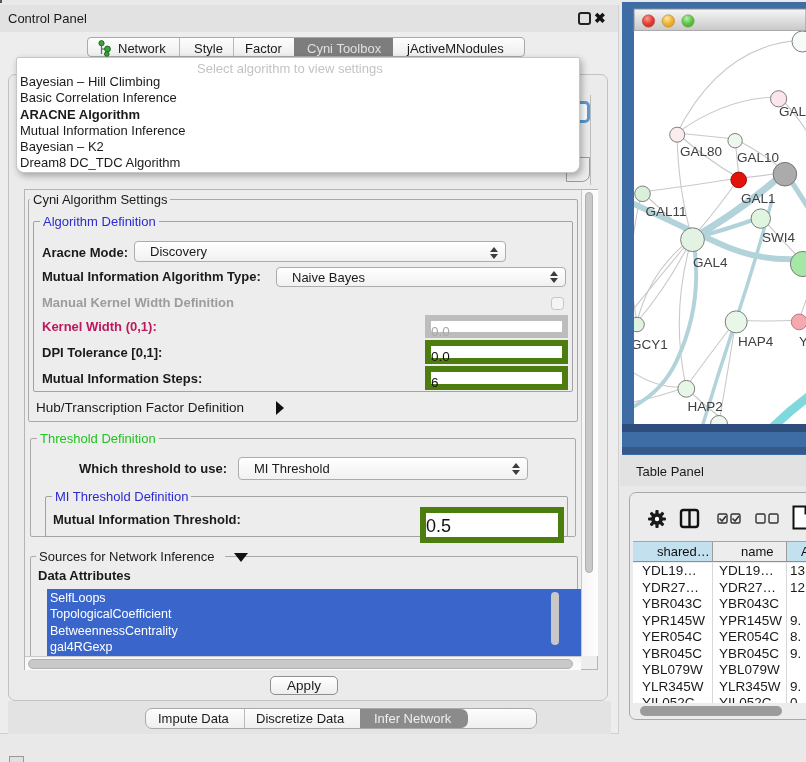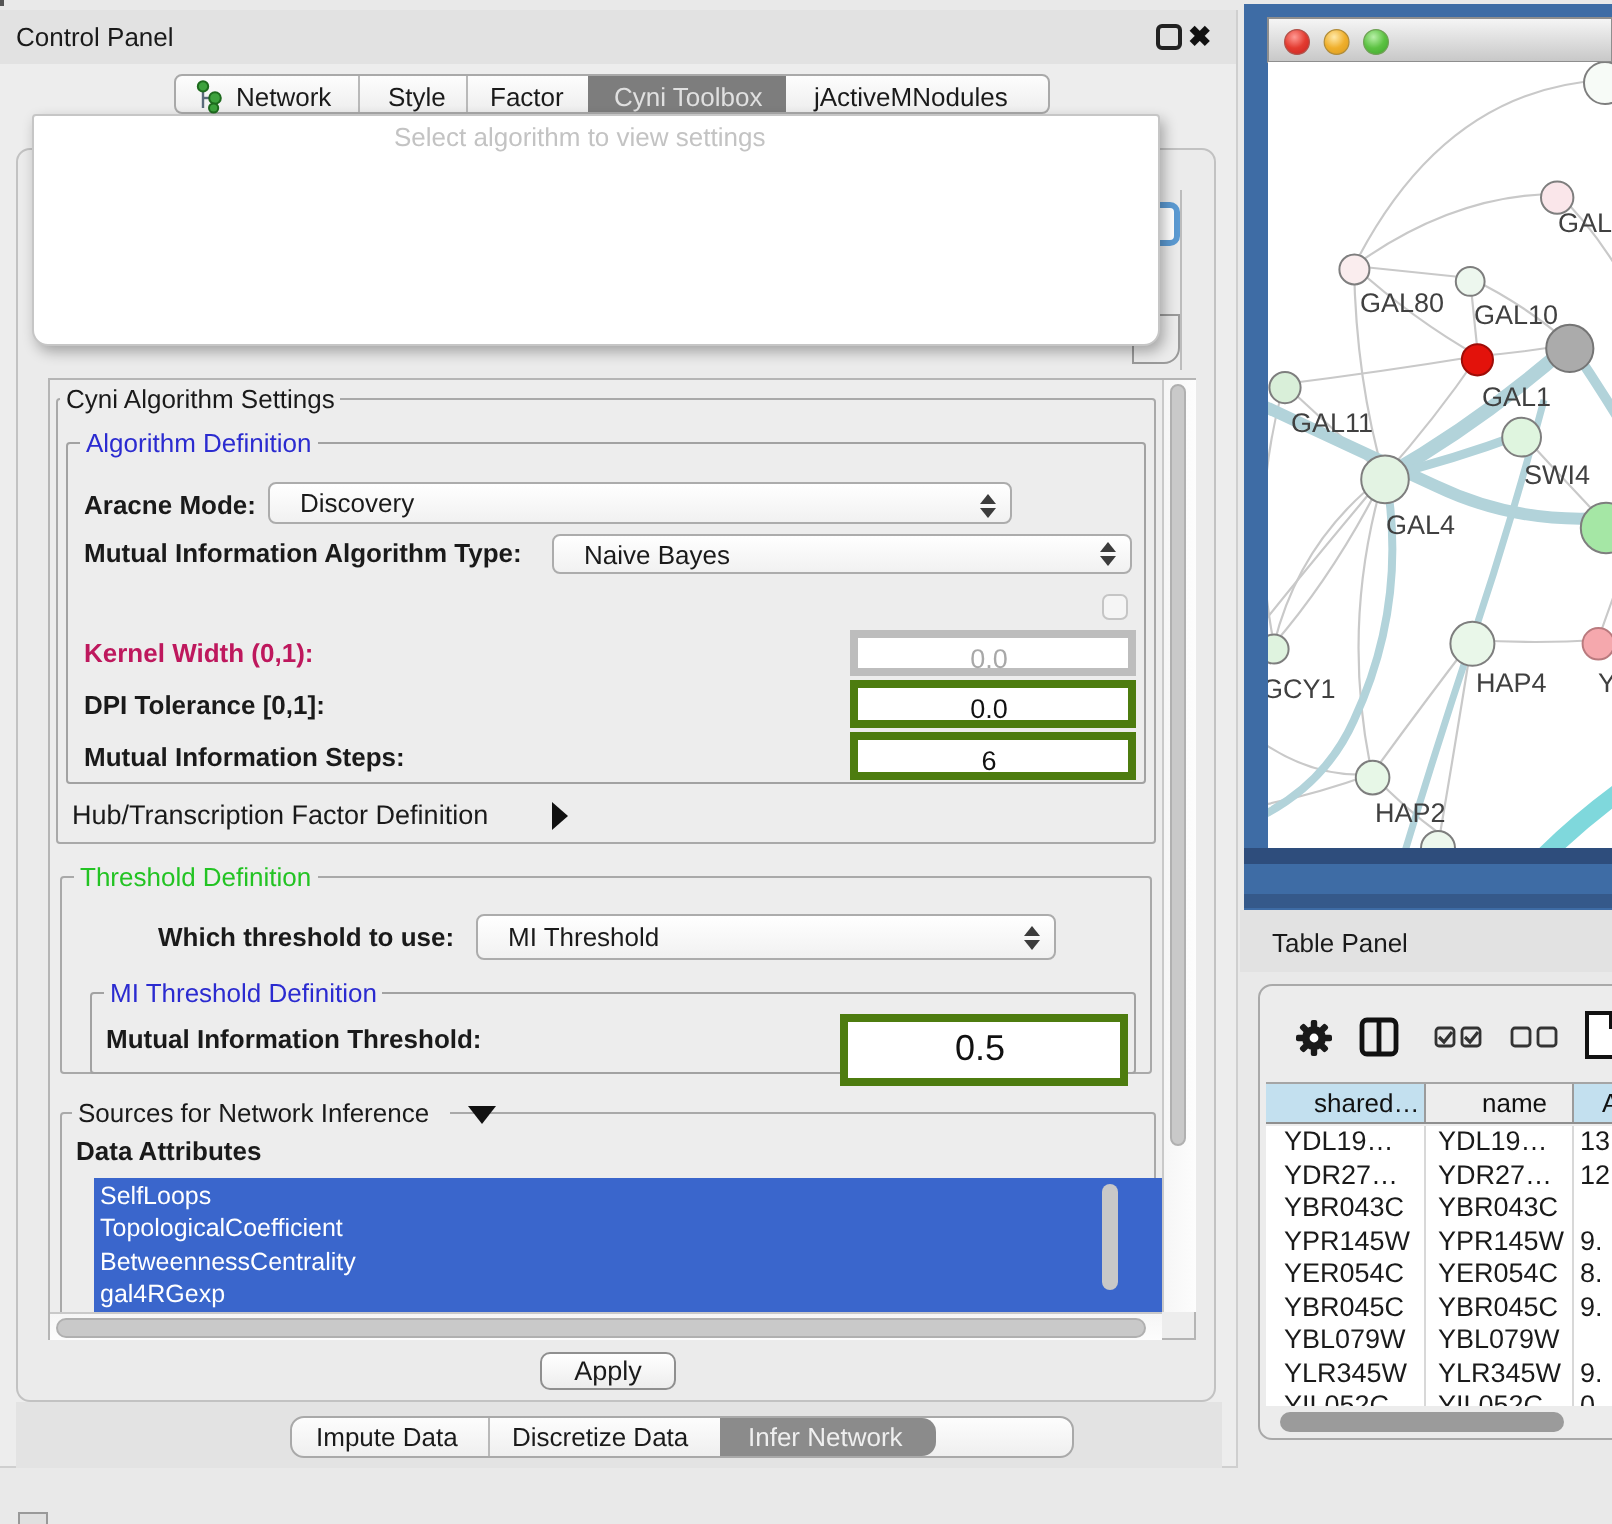--- a/index.html
+++ b/index.html
@@ -4,21 +4,21 @@
 *{margin:0;padding:0;box-sizing:border-box}
 html,body{width:806px;height:762px;background:#e9e9e9;font-family:"Liberation Sans",sans-serif;overflow:hidden;position:relative}
 .abs{position:absolute}
 .lbl{font-size:13px;color:#1a1a1a;white-space:nowrap}
 .fl{position:absolute;font-weight:bold;font-size:13px;color:#1a1a1a;white-space:nowrap}
 .combo{position:absolute;background:linear-gradient(#ffffff,#f1f1f1);border:1px solid #acacac;border-radius:4px;font-size:13px;color:#1a1a1a}
 .combo .tx{position:absolute;left:15px;top:3px}
 .stp{position:absolute;right:7px;top:5px;width:8px;height:12px}
 .stp:before{content:"";position:absolute;left:0;top:0;border-left:4px solid transparent;border-right:4px solid transparent;border-bottom:5px solid #3c3c3c}
 .stp:after{content:"";position:absolute;left:0;bottom:0;border-left:4px solid transparent;border-right:4px solid transparent;border-top:5px solid #3c3c3c}
-.fld{position:absolute;background:#fff;border:4px solid #4d7c0f;font-size:13.5px;color:#111;text-align:center;padding:3px 4px 0 0}
+.fld{position:absolute;background:#fff;border:6px solid #4d7c0f;font-size:13.5px;color:#111;text-align:left;padding:3px 4px 0 0}
 .grp{position:absolute;border:1px solid #a9a9a9;border-radius:2px}
 .gt{position:absolute;top:-8px;background:#ededed;padding:0 3px;font-size:13px;white-space:nowrap}
 </style></head>
 <body>
 
 <div class="abs" style="left:0;top:0;width:2px;height:3px;background:#555"></div>
 
 <div class="abs" style="left:0;top:5px;width:619px;height:729px;background:#ededed;border-right:1px solid #cfcfcf;border-bottom:1px solid #cfcfcf">
 
   <div class="abs" style="left:0;top:0;width:100%;height:27px;background:#e2e2e2">
@@ -68,20 +68,21 @@
       <div class="fl" style="left:8px;top:23px">Aracne Mode:</div>
       <div class="combo" style="left:100px;top:19px;width:372px;height:21px">
             <span class="tx" style="top:2px">Discovery</span>
             <span class="stp"></span>
           </div>
       <div class="fl" style="left:8px;top:47px">Mutual Information Algorithm Type:</div>
       <div class="combo" style="left:242px;top:45px;width:290px;height:20px">
             <span class="tx" style="top:2px">Naive Bayes</span>
             <span class="stp" style="top:3px"></span>
           </div>
+      <div class="fl" style="left:8px;top:73px;color:#9c9c9c">Manual Kernel Width Definition</div>
       <div class="abs" style="left:517px;top:75px;width:13px;height:13px;background:#f5f5f5;border:1px solid #c5c5c5;border-radius:3.5px"></div>
       <div class="fl" style="left:8px;top:97px;color:#be185d">Kernel Width (0,1):</div>
       <div class="fld" style="left:391px;top:93px;width:143px;height:23px;border-color:#bdbdbd;color:#a8a8a8">0.0</div>
       <div class="fl" style="left:8px;top:123px">DPI Tolerance [0,1]:</div>
       <div class="fld" style="left:391px;top:118px;width:143px;height:24px">0.0</div>
       <div class="fl" style="left:8px;top:149px">Mutual Information Steps:</div>
       <div class="fld" style="left:391px;top:144px;width:143px;height:24px">6</div>
     </div>
     <div class="abs lbl" style="left:7px;top:200px;font-size:13.5px">Hub/Transcription Factor Definition</div>
     <div class="abs" style="left:247px;top:201px;width:0;height:0;border-top:7px solid transparent;border-bottom:7px solid transparent;border-left:8px solid #111"></div>
@@ -114,20 +115,21 @@
 
  <div class="abs" style="left:556px;top:0;width:17px;height:466px;background:linear-gradient(90deg,#f6f6f6,#fdfdfd);border-left:1px solid #c9c9c9"></div>
  <div class="abs" style="left:560px;top:2px;width:8px;height:381px;background:#c9c9c9;border:1px solid #b0b0b0;border-radius:5px"></div>
 
  <div class="abs" style="left:0;top:466px;width:556px;height:14px;background:linear-gradient(#f6f6f6,#fdfdfd);border-top:1px solid #c9c9c9"></div>
  <div class="abs" style="left:3px;top:469px;width:545px;height:10px;background:#c9c9c9;border:1px solid #b0b0b0;border-radius:5px"></div>
 </div>
 
 <div class="abs" style="left:16px;top:57px;width:564px;height:116px;background:#fff;border:1px solid #c6c6c6;border-radius:2px 2px 8px 8px;box-shadow:2px 3px 7px rgba(0,0,0,0.3);font-size:13px;color:#1a1a1a">
   <div class="abs" style="left:180px;top:3px;color:#c3c3c3">Select algorithm to view settings</div>
+  <div class="abs" style="left:3px;top:16px;line-height:16.3px;white-space:nowrap">Bayesian – Hill Climbing<br>Basic Correlation Inference<br><b>ARACNE Algorithm</b><br>Mutual Information Inference<br>Bayesian – K2<br>Dream8 DC_TDC Algorithm</div>
 </div>
 
 <div class="abs" style="left:8px;top:701px;width:603px;height:33px;background:#e3e3e3"></div>
 <div class="abs" style="left:270px;top:676px;width:68px;height:19px;background:linear-gradient(#ffffff,#ededed);border:1px solid #8f8f8f;border-radius:5px;text-align:center;font-size:13.5px;color:#1a1a1a;padding-top:1px">Apply</div>
 <div class="abs" style="left:145px;top:708px;width:392px;height:21px;background:linear-gradient(#fdfdfd,#efefef);border:1px solid #a9a9a9;border-radius:7px;font-size:13px;color:#1a1a1a">
   <div class="abs" style="left:12px;top:2px">Impute Data</div>
   <div class="abs" style="left:98px;top:0;width:1px;height:100%;background:#b9b9b9"></div>
   <div class="abs" style="left:110px;top:2px">Discretize Data</div>
   <div class="abs" style="left:214px;top:0;width:108px;height:100%;background:#8b8b8b;border-radius:0 7px 7px 0">
       <div class="abs" style="left:14px;top:2px;color:#efefef">Infer Network</div>

